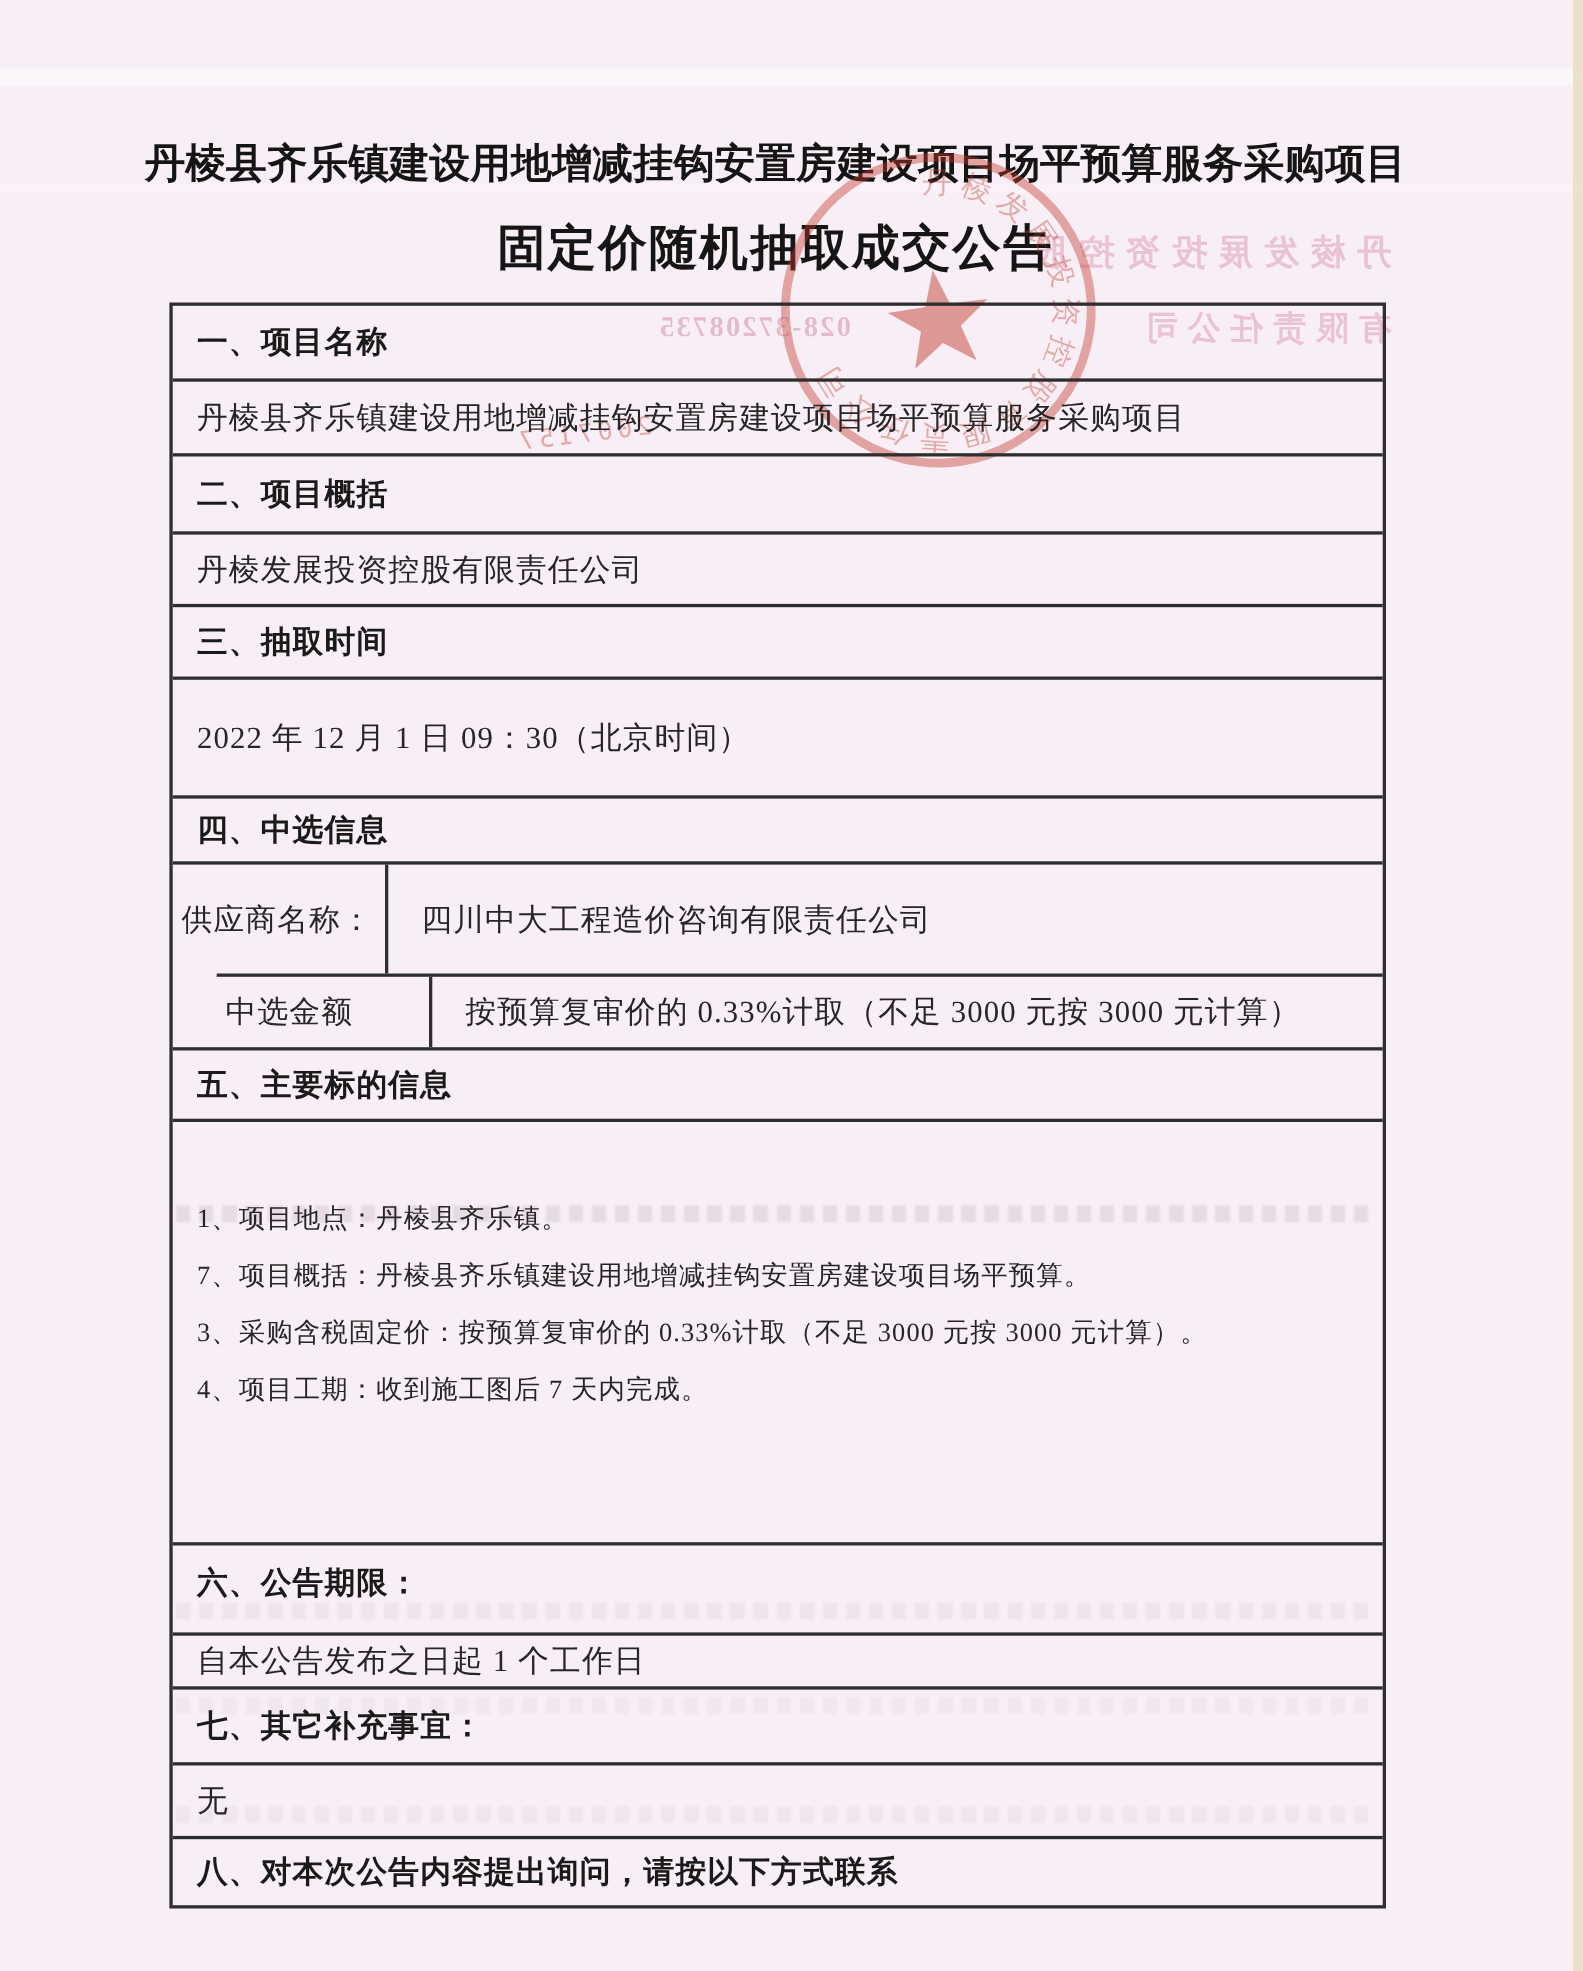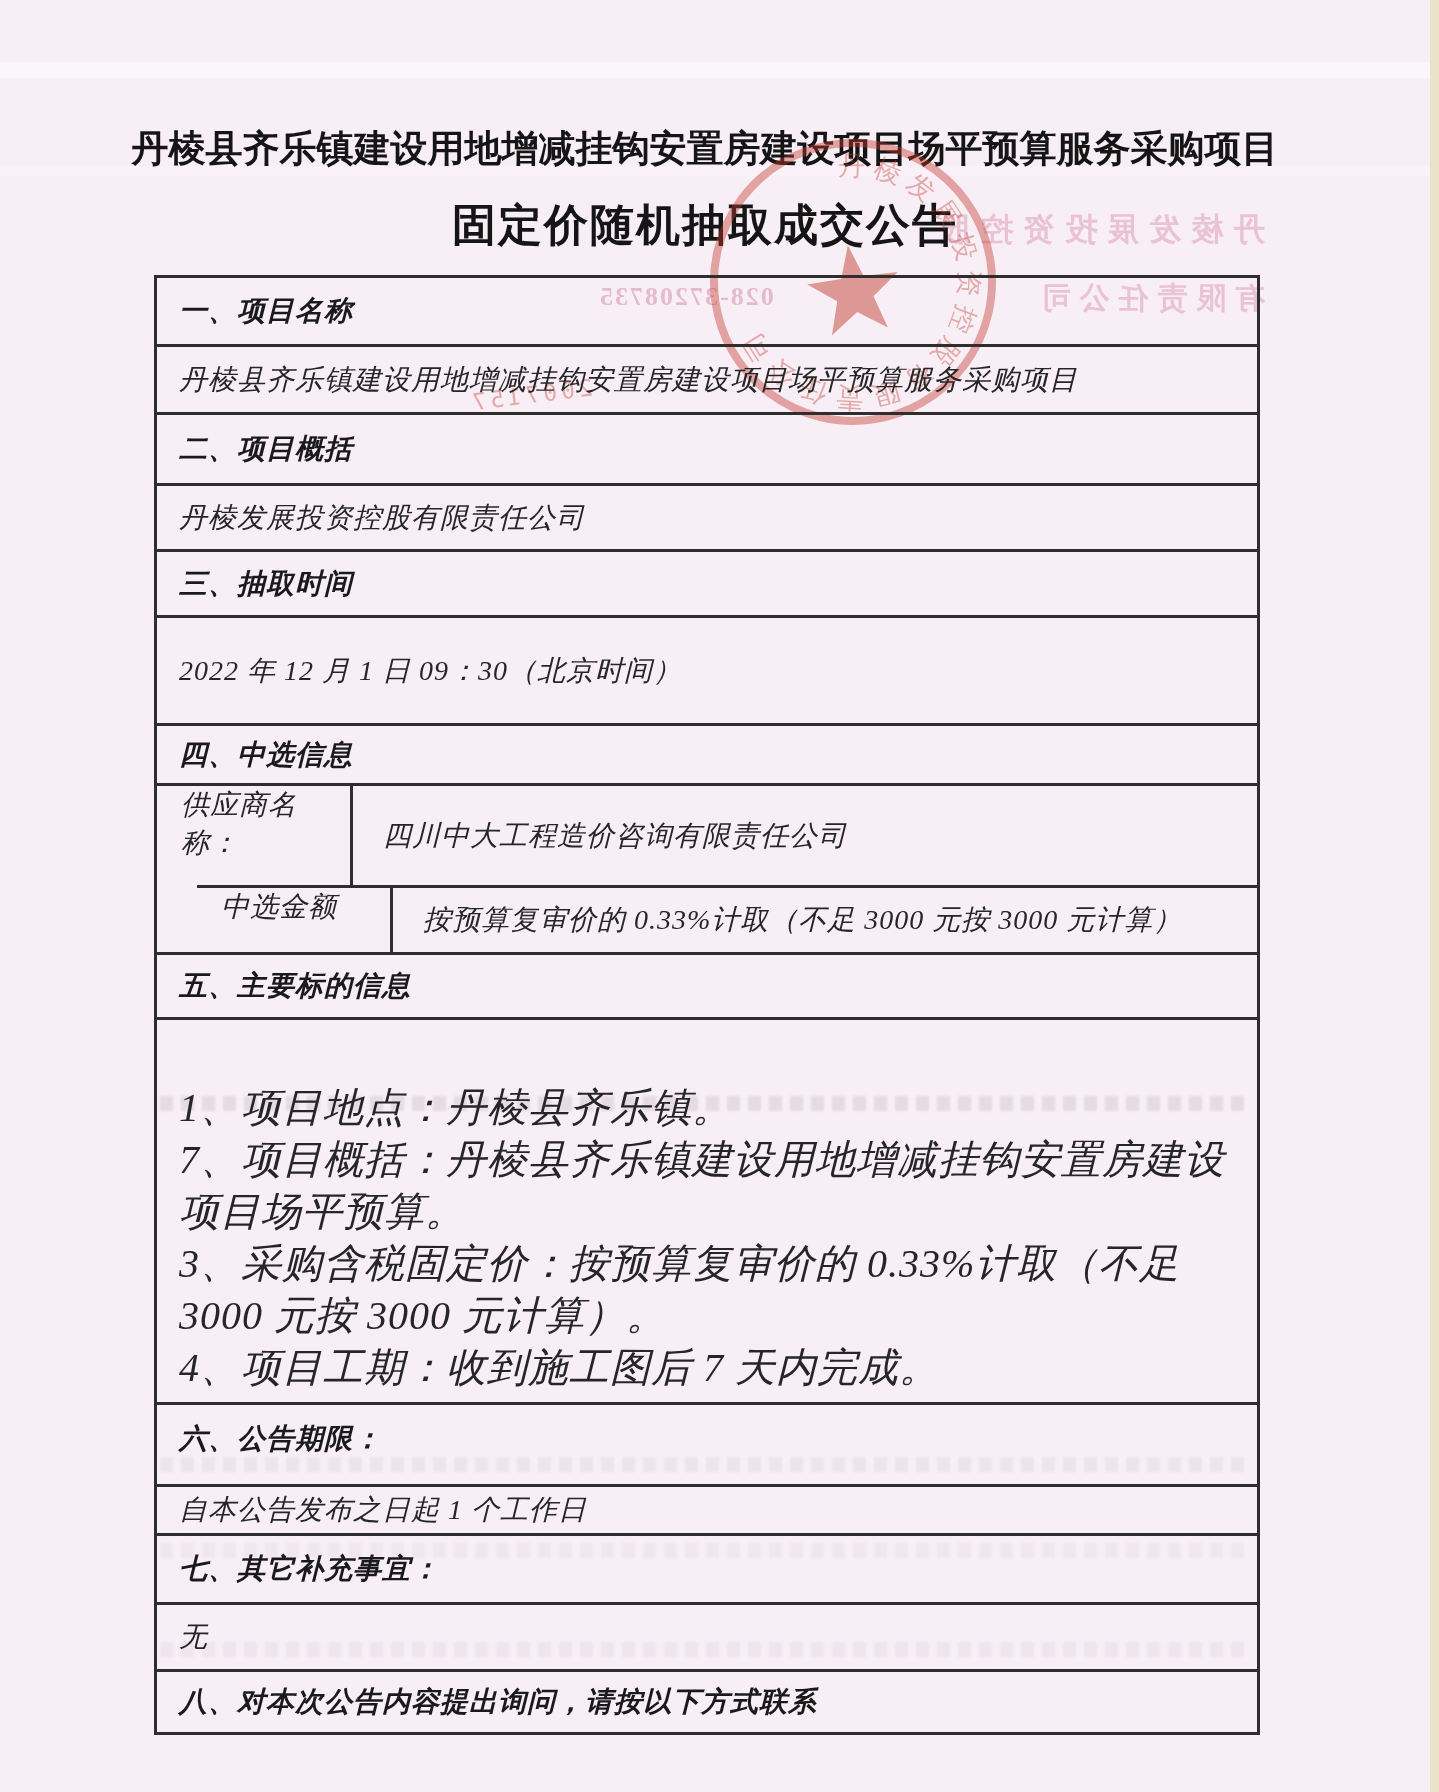--- a/index.html
+++ b/index.html
@@ -16,32 +16,32 @@
   .edge-strip{position:absolute;top:0;right:0;width:9px;height:100%;background:#ece2cb;}
 
   .doc-title{position:absolute;left:0;width:1410px;text-align:center;
     font-weight:bold;color:#151515;}
   .title-line1{top:124px;font-size:37px;letter-spacing:0px;}
   .title-line2{top:196px;font-size:44px;letter-spacing:2px;}
 
   .doc-table{position:absolute;left:154px;top:275px;width:1100px;
     border:3px solid #2e2e2e;box-sizing:content-box;}
   .row{box-sizing:border-box;display:flex;align-items:center;
-    padding-left:22px;font-size:28px;letter-spacing:1px;position:relative;font-style:italic;}
+    padding-left:22px;font-size:28px;letter-spacing:1px;position:relative;}
   .row + .row{border-top:3px solid #2e2e2e;}
   .row.hdr{font-weight:bold;color:#1a1a1a;}
   .row.split{padding-left:0;}
   .cell-label{width:196px;flex:none;align-self:stretch;display:flex;
-    padding-left:24px;border-right:3px solid #2e2e2e;box-sizing:border-box;}
+    align-items:center;padding-left:8px;border-right:3px solid #2e2e2e;box-sizing:border-box;}
   .cell-value{flex:1;display:flex;align-items:center;padding-left:30px;}
   .r1{height:66px;} .r2{height:68px;} .r3{height:71px;} .r4{height:66px;}
   .r5{height:66px;} .r6{height:108px;} .r7{height:60px;} .r8{height:102px;}
   .r9{height:67px;margin-left:40px;} .r10{height:65px;}
   .r11{height:385px;display:block;padding-top:62px;align-items:flex-start;}
-  .r11 p{margin:0;line-height:52px;font-size:40px;letter-spacing:1px;}
+  .r11 p{margin:0;line-height:52px;font-size:24px;letter-spacing:1px;}
   .r12{height:70px;} .r13{height:49px;margin-top:12px;} .r14{height:69px;} .r15{height:67px;} .r16{height:63px;}
 
   
   .seal{position:absolute;left:702px;top:131px;width:302px;height:302px;
     transform:rotate(-8deg);pointer-events:none;}
   .seal-serial{position:absolute;left:468px;top:382px;font-size:23px;
     color:rgba(198,74,62,.42);transform:scaleX(-1) rotate(7deg);
     letter-spacing:4px;pointer-events:none;font-family:"DejaVu Sans Mono",monospace;}
 
   

